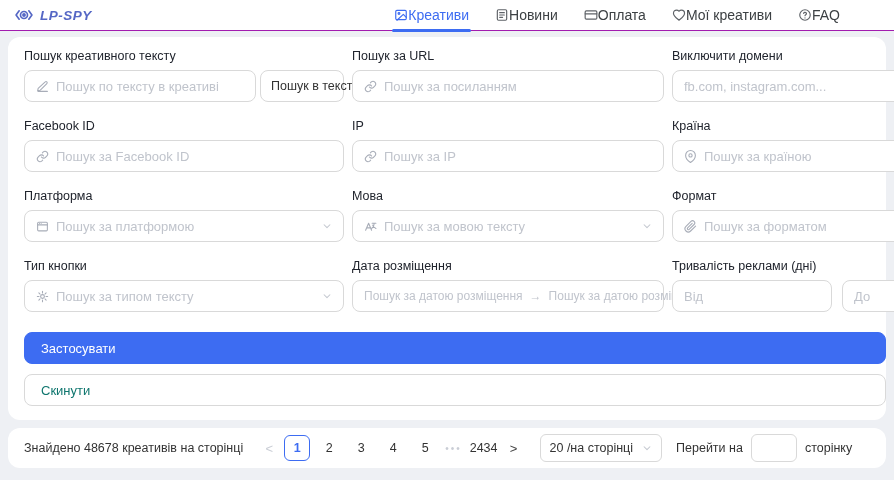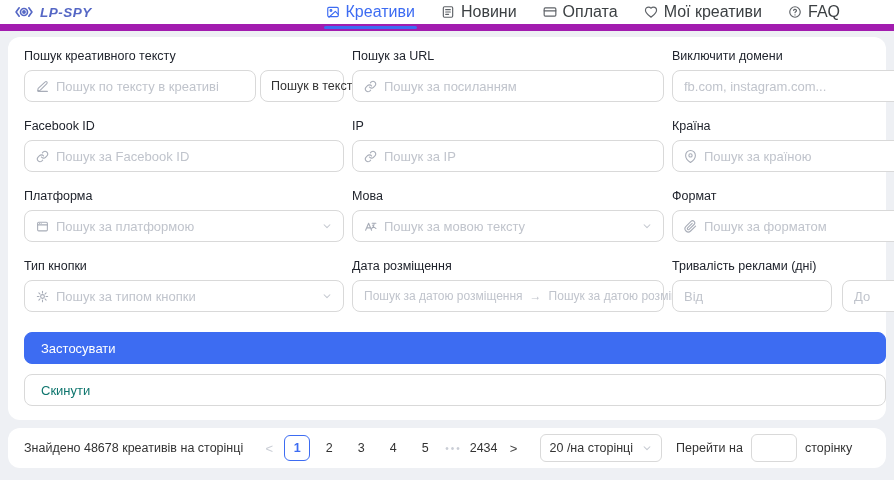--- a/index.html
+++ b/index.html
@@ -8,27 +8,27 @@
     font-family: "Liberation Sans", sans-serif;
     background:#eef0f4;
     color:#222;
   }
   svg { display:block; }
   .ic { flex:none; }
 
   
   .header {
     height:31px; background:#fff; display:flex; align-items:center;
-    padding:0 54px 0 14px; border-bottom:7px solid #a21caf;
+    padding:0 54px 0 14px; border-bottom:1px solid #a21caf;
   }
   .brand { display:flex; align-items:center; gap:6px; color:#5567c5; cursor:pointer; }
   .brand-name { font-size:13.5px; font-weight:bold; font-style:italic; letter-spacing:.5px; }
   .nav { margin-left:auto; display:flex; align-items:center; gap:26px; }
   .nav-item {
-    display:flex; align-items:center; gap:6px; font-size:16px; color:#3c4043;
+    display:flex; align-items:center; font-size:14px; color:#3c4043;
     height:31px; position:relative; cursor:pointer; white-space:nowrap;
   }
   .nav-item .ic { color:#5f6368; }
   .nav-item.active { color:#3d6cf2; }
   .nav-item.active .ic { color:#3d6cf2; }
   .nav-item.active::after {
     content:""; position:absolute; left:-2px; right:-2px; bottom:-1px;
     height:3px; border-radius:3px; background:#3d6cf2;
   }
 
@@ -371,21 +371,21 @@
     </div>
 
     <div class="field">
       <div class="flabel">Тип кнопки</div>
       <div class="inputbox">
         <span class="ic">
             <svg width="13" height="13">
               <use href="#i-gear"></use>
             </svg>
           </span>
-        <span class="ph">Пошук за типом кнопки</span>
+        <span class="ph">Пошук за типом тексту</span>
         <span class="chev">
             <svg width="10" height="10">
               <use href="#i-chev"></use>
             </svg>
           </span>
       </div>
     </div>
     <div class="field">
       <div class="flabel">Дата розміщення</div>
       <div class="inputbox datebox" style="font-size:12px">

